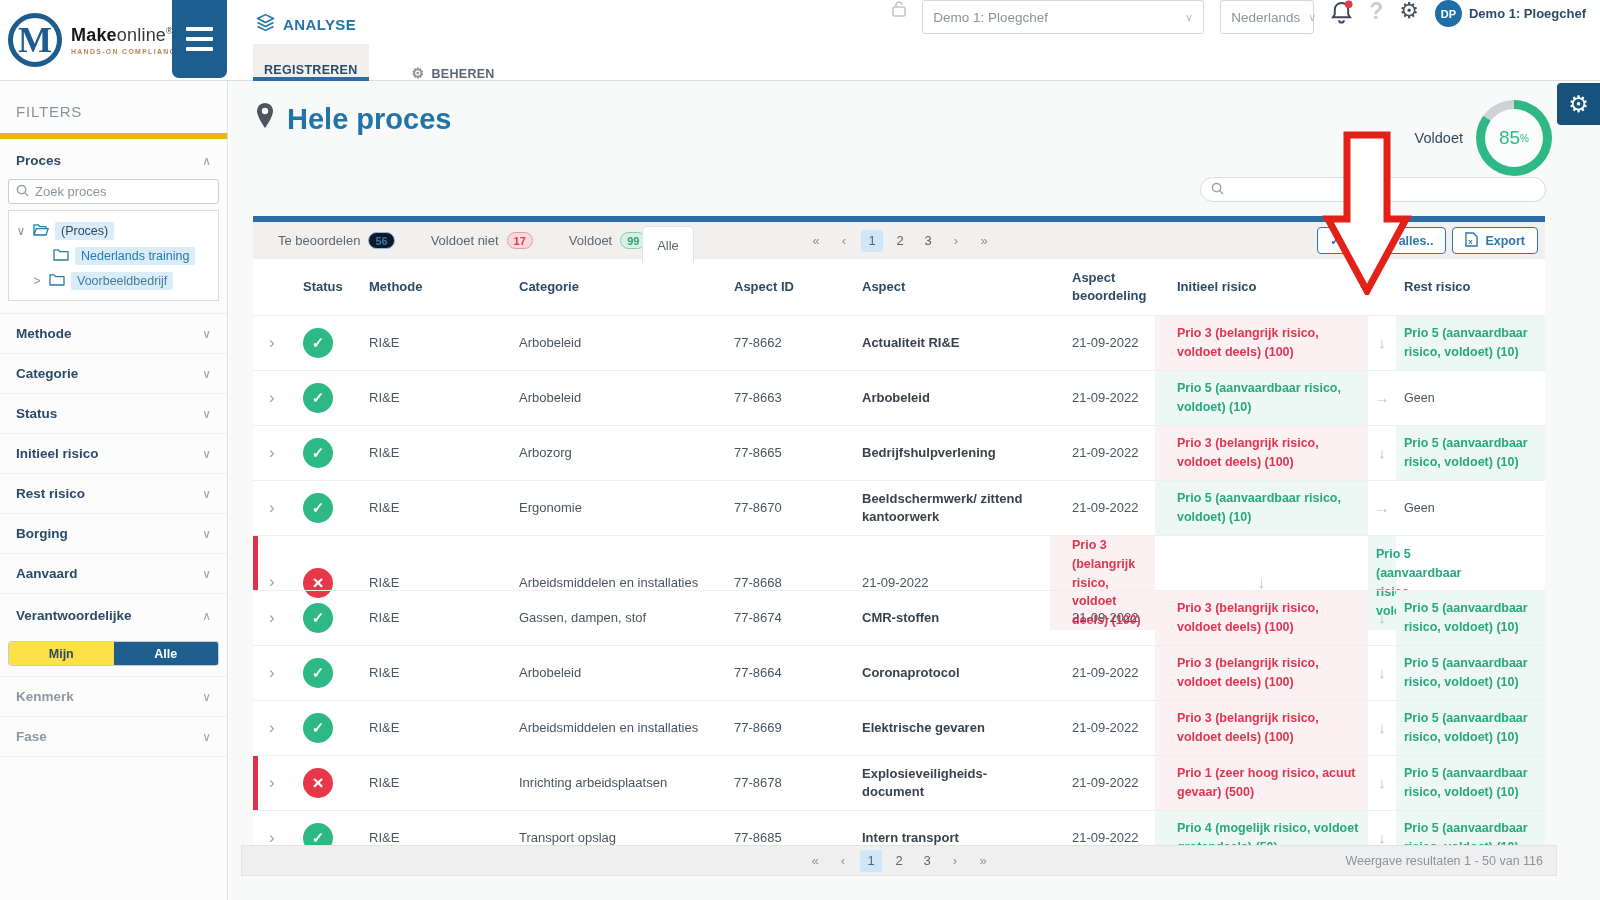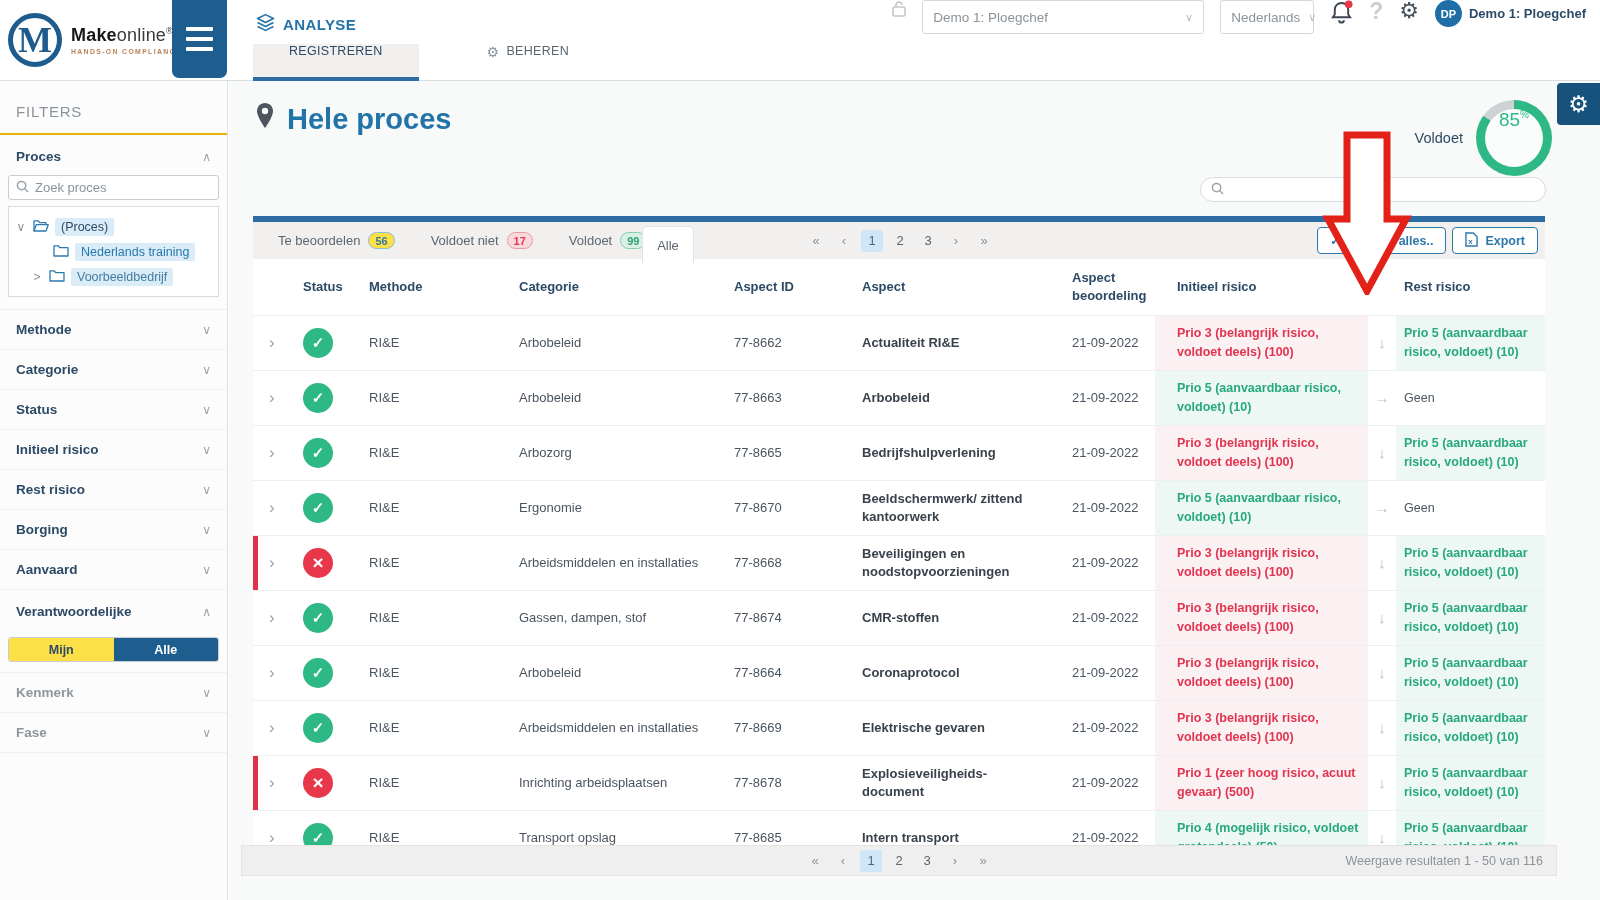--- a/index.html
+++ b/index.html
@@ -15,41 +15,41 @@
   .logo-line1{font-size:18px;color:#3a3a3a;letter-spacing:.2px}
   .logo-line1 b{color:#161616}
   .logo-reg{font-size:9px;vertical-align:super}
   .logo-tagline{font-size:6.8px;color:#b5835a;letter-spacing:1.4px;font-weight:bold;margin-top:2px}
   .hamburger{position:absolute;left:172px;top:0;width:55px;height:78px;background:#1d5e8f;border-radius:0 0 7px 7px;
     display:flex;flex-direction:column;align-items:center;justify-content:center;gap:6px;cursor:pointer}
   .hamburger span{width:27px;height:4px;background:#fff;border-radius:1px}
   .app-title{position:absolute;left:256px;top:13px;display:flex;align-items:center;gap:8px;color:#2273a8;
     font-weight:bold;font-size:15px;letter-spacing:.4px}
   .nav-tabs{position:absolute;left:253px;top:44px;display:flex;height:37px}
-  .nav-tab{height:37px;padding:0 36px;display:flex;align-items:flex-start;gap:7px;font-size:12.5px;font-weight:normal;
+  .nav-tab{height:37px;padding:0 11px;display:flex;align-items:flex-end;gap:7px;font-size:12.5px;font-weight:bold;
     color:#5b6670;letter-spacing:.3px;cursor:pointer}
   .nav-tab.active{background:#f1f0ef;color:#2c4a66;border-bottom:4px solid #2e6da4}
   .nav-tab .gear-gl{font-size:14px;color:#8a929a}
   .header-right{position:absolute;right:14px;top:0;height:80px;display:flex;align-items:flex-start;gap:16px}
   .hdr-select{height:34px;border:1px solid #d4d8db;border-radius:3px;display:flex;align-items:center;
     justify-content:space-between;padding:0 10px;color:#8b939b;font-size:13.5px;background:#fff;cursor:pointer}
   .hdr-select .chev{color:#b6bcc1;font-size:11px;margin-left:8px}
   .w-context{width:282px}
   .w-lang{width:94px}
   .hdr-ico{font-size:22px;color:#454f5a;cursor:pointer;line-height:1}
   .help-ico{font-size:23px;font-weight:bold;color:#c9ced3}
   .bell-wrap{position:relative;cursor:pointer}
   .user-chip{display:flex;align-items:center;gap:7px;cursor:pointer}
   .avatar{width:27px;height:27px;border-radius:50%;background:#1f6ea6;color:#fff;font-size:11px;font-weight:bold;
     display:flex;align-items:center;justify-content:center}
   .user-name{font-size:13px;font-weight:bold;color:#2c4a66}
 
   
   .sidebar{position:absolute;left:0;top:81px;width:228px;bottom:0;background:#fcfcfc;border-right:1px solid #e2e2e2}
-  .sidebar-title{padding:22px 16px 13px;color:#8b939b;font-size:15px;letter-spacing:.8px;border-bottom:2px solid #eab308}
+  .sidebar-title{padding:22px 16px 13px;color:#8b939b;font-size:15px;letter-spacing:.8px;border-bottom:6px solid #eab308}
   .proces-block{border-bottom:1px solid #ededed;padding-bottom:12px}
   .sec-row{padding:12px 16px;display:flex;justify-content:space-between;align-items:center;color:#2c4a66;
     font-weight:bold;font-size:13.5px;border-bottom:1px solid #f1f1f1;cursor:pointer}
   .sec-row .chev{color:#9aa2ab;font-size:12px;font-weight:normal}
   .sec-row.muted{color:#8f979e}
   .proces-head{padding:14px 16px 11px;display:flex;justify-content:space-between;align-items:center;color:#2c4a66;
     font-weight:bold;font-size:13.5px;cursor:pointer}
   .proces-search{margin:0 8px;height:25px;border:1px solid #c9cdd1;border-radius:3px;background:#fff;display:flex;
     align-items:center;gap:6px;padding:0 7px}
   .proces-search input{border:none;outline:none;width:100%;font-size:13px;color:#5b6670;font-family:inherit;background:transparent}
@@ -68,33 +68,33 @@
 
   
   .main{position:absolute;left:229px;top:81px;right:0;bottom:0;background:#f8f9f9}
   .page-title{position:absolute;left:26px;top:21px;display:flex;align-items:center;gap:12px;
     font-size:29px;font-weight:bold;color:#2273a8}
   .gear-float{position:absolute;right:0;top:2px;width:43px;height:42px;background:#16527c;border-radius:4px 0 0 4px;
     display:flex;align-items:center;justify-content:center;color:#fff;font-size:23px;cursor:pointer;z-index:3}
   .score-wrap{position:absolute;left:1140px;top:19px;display:flex;align-items:center;gap:13px}
   .score-label{width:94px;text-align:right;font-size:14.5px;color:#2c4a66}
   .donut{width:76px;height:76px;border-radius:50%;background:conic-gradient(#2eb885 0 85%,#cdd2d5 85% 100%);position:relative}
-  .donut-hole{position:absolute;inset:9px;border-radius:50%;background:#fbfcfc;display:flex;align-items:flex-start;justify-content:center}
+  .donut-hole{position:absolute;inset:9px;border-radius:50%;background:#fbfcfc;display:flex;align-items:center;justify-content:center}
   .donut-val{font-size:19px;color:#2eb885}
   .donut-unit{font-size:10px;color:#2eb885}
   .page-search{position:absolute;left:971px;top:96px;width:346px;height:25px;border:1px solid #d7dbde;border-radius:13px;
     background:#fff;display:flex;align-items:center;gap:7px;padding:0 10px}
   .page-search input{border:none;outline:none;flex:1;font-size:13px;font-family:inherit;background:transparent;color:#5b6670}
   .blue-bar{position:absolute;left:24px;top:135px;width:1292px;height:6px;background:#2e6da4}
   .tabs-strip{position:absolute;left:24px;top:141px;width:1292px;height:37px;background:#f1f0ef}
   .ftabs{display:flex;align-items:center;gap:36px;padding-left:25px;height:100%}
   .ftab{display:flex;align-items:center;font-size:13px;color:#5b6670;cursor:pointer}
   .badge{min-width:25px;height:17px;border-radius:9px;border:1px solid;font-size:11px;font-weight:bold;
     display:inline-flex;align-items:center;justify-content:center;padding:0 6px;margin-left:8px}
-  .badge.blue{background:#fde047;border-color:#8cbcd6;color:#38789f}
+  .badge.blue{background:#0f172a;border-color:#8cbcd6;color:#38789f}
   .badge.red{background:#f9d9de;border-color:#e79aa6;color:#d93a52}
   .badge.green{background:#d9f1e5;border-color:#84ceac;color:#2f9e75}
   .tab-alle{position:absolute;left:389px;top:4px;width:52px;height:37px;background:#fff;border:1px solid #e3e3e3;
     border-bottom:none;border-radius:5px 5px 0 0;display:flex;align-items:center;justify-content:center;
     font-size:13px;color:#5b6670;z-index:2;cursor:pointer}
   .strip-pag{position:absolute;left:552px;top:0;height:37px;display:flex;align-items:center;gap:6px}
   .pag-item{min-width:22px;height:22px;display:inline-flex;align-items:center;justify-content:center;
     font-size:13px;color:#8b939b;cursor:pointer;border-radius:3px}
   .pag-item.num{color:#5b6670}
   .pag-item.current{background:#cfe6f6;color:#44698a}
@@ -441,21 +441,20 @@
             <div class="cell c-risk c-rest bg-none t-none">Geen</div>
           </div>
           <div class="trow fail">
             <div class="cell c-exp"><span>›</span></div>
             <div class="cell c-status">
               <span class="st st-fail">×</span>
             </div>
             <div class="cell">RI&amp;E</div>
             <div class="cell">Arbeidsmiddelen en installaties</div>
             <div class="cell">77-8668</div>
-            <div class="cell c-aspect">Beveiligingen en noodstopvoorzieningen</div>
             <div class="cell">21-09-2022</div>
             <div class="cell c-risk bg-red t-red">Prio 3 (belangrijk risico, voldoet deels) (100)</div>
             <div class="cell c-trend">↓</div>
             <div class="cell c-risk c-rest bg-green t-green">Prio 5 (aanvaardbaar risico, voldoet) (10)</div>
           </div>
           <div class="trow">
             <div class="cell c-exp"><span>›</span></div>
             <div class="cell c-status">
               <span class="st st-ok">✓</span>
             </div>

